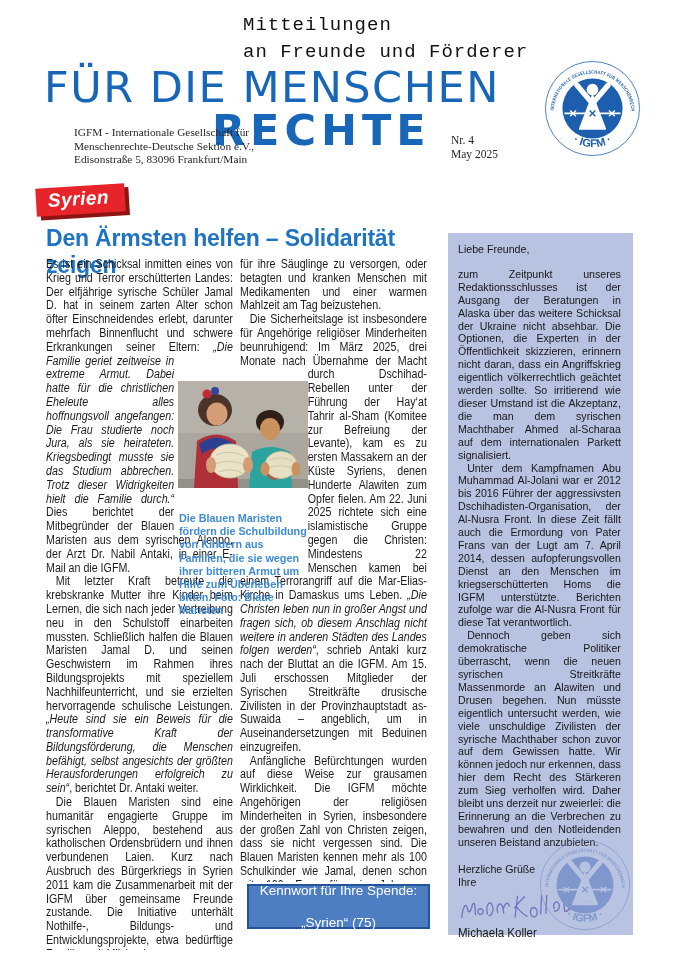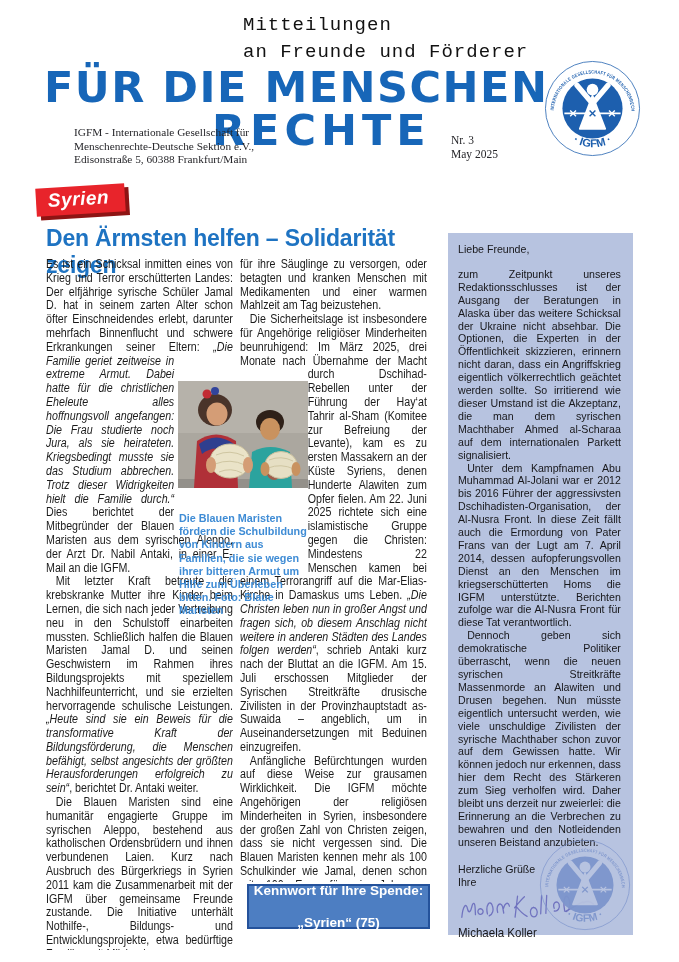--- a/index.html
+++ b/index.html
@@ -3,21 +3,21 @@
 <meta charset="utf-8">
 <style>
   html,body{margin:0;padding:0;background:#e9e9e9;}
   #page{position:relative;width:679px;height:962px;background:#ffffff;overflow:hidden;
         font-family:"Liberation Sans",sans-serif;color:#1b1b1b;}
 
   
   .kicker{position:absolute;left:243px;top:12px;font-family:"Liberation Mono",monospace;
           font-size:19px;line-height:27px;color:#121212;letter-spacing:1px;white-space:nowrap;}
   .title1{position:absolute;left:44px;top:62px;font-family:"DejaVu Sans",sans-serif;
-          font-weight:700;font-size:43px;letter-spacing:1.5px;color:#1766b8;white-space:nowrap;text-align:center;}
+          font-weight:400;font-size:43px;letter-spacing:1.5px;color:#1766b8;white-space:nowrap;text-align:center;}
   .title2{position:absolute;left:212px;top:105px;font-family:"DejaVu Sans",sans-serif;
           font-weight:800;font-size:43px;letter-spacing:5px;color:#1766b8;white-space:nowrap;}
   .pubaddr{position:absolute;left:46px;top:126px;font-family:"Liberation Serif",serif;
            font-size:11.3px;line-height:13.5px;color:#26262a;margin-left:28px;}
   .issue{position:absolute;left:451px;top:133px;font-family:"Liberation Serif",serif;
          font-size:11.5px;line-height:14px;color:#26262a;}
   .logo-top{position:absolute;left:544px;top:60px;width:97px;height:97px;}
 
   
   .badge{position:absolute;left:36px;top:186px;display:inline-block;background:#e8242b;color:#fff;
@@ -39,21 +39,21 @@
   .spacer-r{float:right;width:66px;height:170px;}
   .spacer-l{float:left;width:76px;height:203px;}
 
   
   .photo{position:absolute;left:178px;top:381px;width:130px;height:107px;}
   .caption{position:absolute;left:179px;top:512px;width:129px;font-size:10.8px;line-height:13.2px;
            font-weight:700;color:#3f8cd5;}
 
   
   .donation{position:absolute;left:247px;top:884px;width:179px;height:41px;background:#4d7ec2;
-            border:2px solid #24529b;color:#fff;font-weight:700;font-size:13.5px;line-height:19px;
+            border:2px solid #24529b;color:#fff;font-weight:400;font-size:13.5px;line-height:19px;
             text-align:center;display:flex;flex-direction:column;justify-content:center;z-index:6;gap:13px;}
 
   
   .sidebar{position:absolute;left:448px;top:233px;width:185px;height:702px;background:#b7c3e0;}
   .sidebar-inner{position:absolute;left:10px;top:10px;width:178px;transform:scaleX(0.915);
                  transform-origin:0 0;font-size:11.6px;line-height:12.9px;text-align:justify;
                  color:#17171a;}
   .sidebar-inner .salut{margin:0 0 12px 0;}
   .sidebar-inner p{margin:0;}
   .sidebar-inner p.ind{text-indent:10px;}
@@ -68,25 +68,25 @@
 <div id="page">
 
   <div class="kicker" style="top:12px">Mitteilungen</div>
   <div class="kicker" style="top:39px">an Freunde und Förderer</div>
   <div class="title1">FÜR DIE MENSCHEN</div>
   <div class="title2">RECHTE</div>
 
   <div class="pubaddr">
     <div>IGFM - Internationale Gesellschaft für</div>
     <div>Menschenrechte-Deutsche Sektion e.V.,</div>
-    <div>Edisonstraße 5,  60388 Frankfurt/Main</div>
+    <div>Edisonstraße 5,  83096 Frankfurt/Main</div>
   </div>
 
   <div class="issue">
-    <div>Nr. 3</div>
+    <div>Nr. 4</div>
     <div>May 2025</div>
   </div>
 
   <svg class="logo-top" viewBox="0 0 100 100">
     <defs>
       <path id="arcT1" d="M10,54 A40,40 0 1 1 90,54"></path>
       <path id="arcB1" d="M14,64 A38,38 0 0 0 86,64"></path>
     </defs>
     <circle cx="50" cy="50" r="48.5" fill="#ffffff" stroke="#1d5fae" stroke-width="0.8"></circle>
     <text font-size="5" font-weight="bold" fill="#1d5fae" letter-spacing="0.3">

